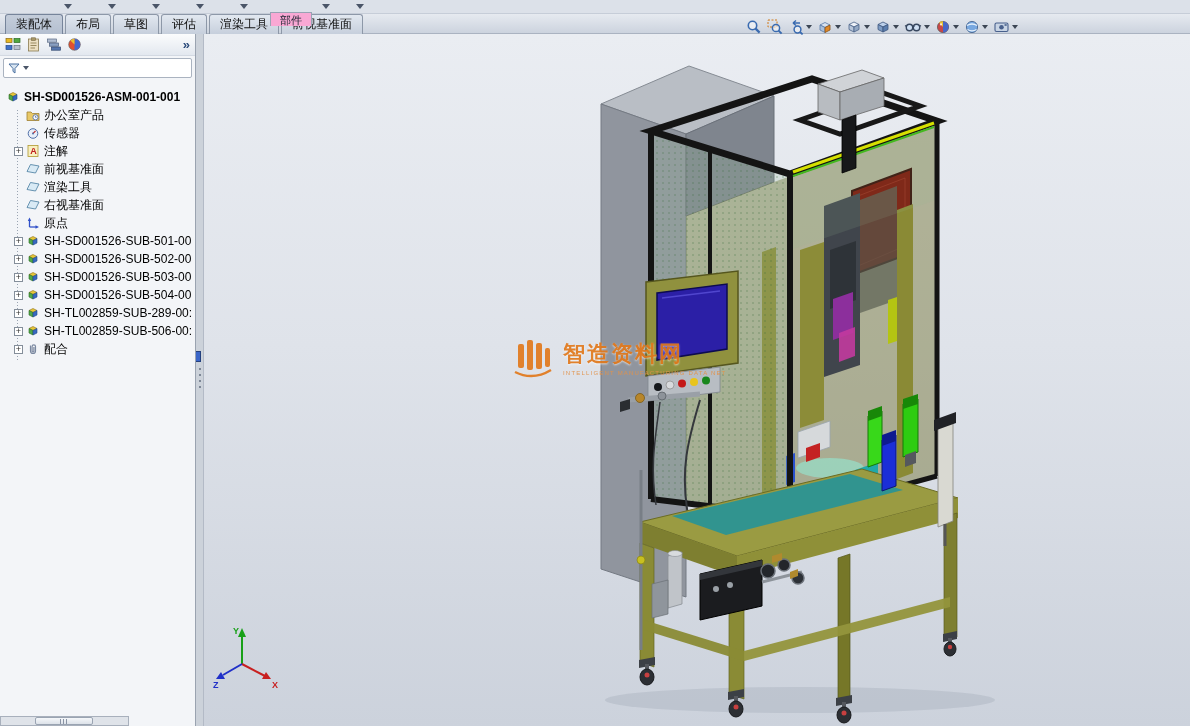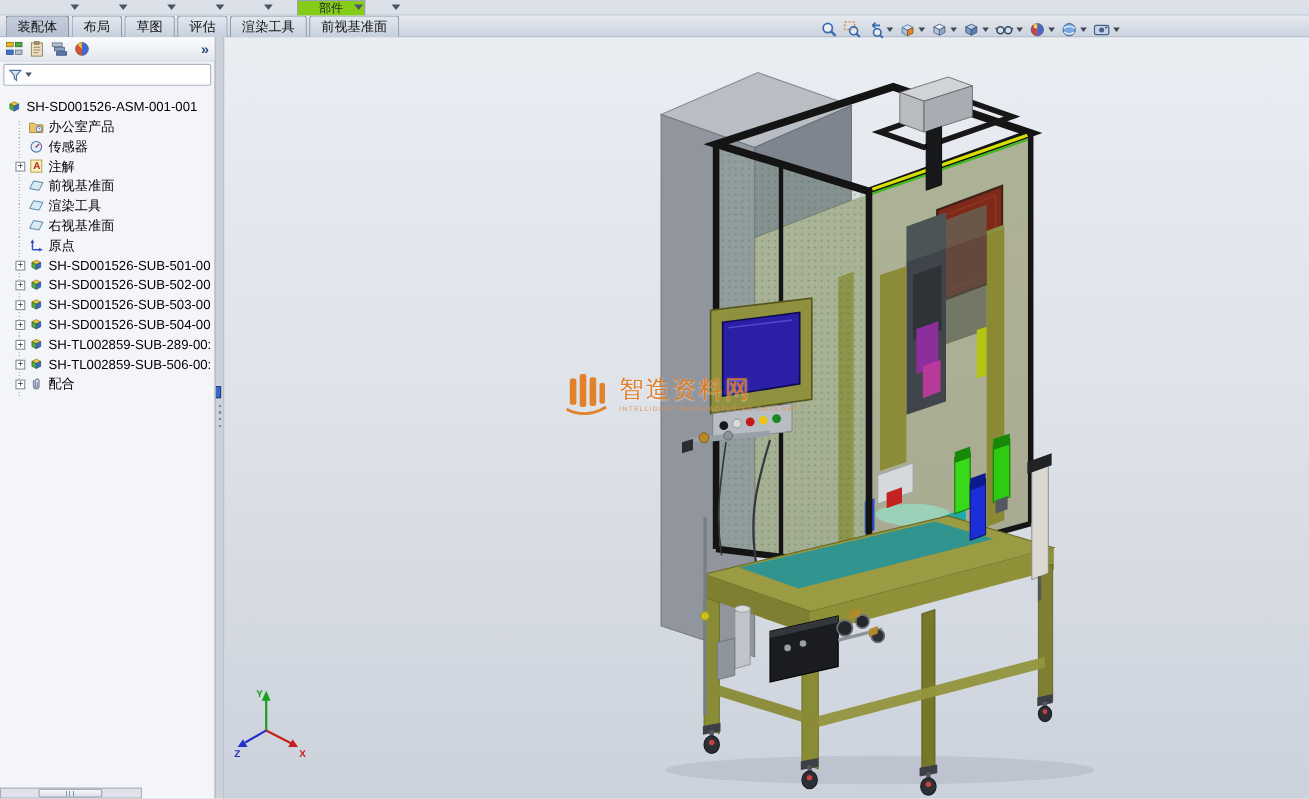--- a/index.html
+++ b/index.html
@@ -2,21 +2,21 @@
 <html><head>
 <meta charset="utf-8">
 <style>
   *{margin:0;padding:0;box-sizing:border-box}
   html,body{width:1190px;height:726px;overflow:hidden}
   body{font-family:"Liberation Sans","DejaVu Sans",sans-serif;background:#dfe3ea;position:relative;font-size:12px;color:#111}
 
   
   .toprow1{height:14px;background:#dce1e9;border-bottom:1px solid #c6cdd8;position:relative}
   .mini-caret{position:absolute;top:4px;width:0;height:0;border-left:4px solid transparent;border-right:4px solid transparent;border-top:5px solid #4a5568}
-  .cutlabel{position:absolute;left:270px;top:0;font-size:11px;color:#1a2430;background:#84cc16;border:1px solid #98a3b4;border-bottom:none;padding:0 19px;height:14px;line-height:15px;cursor:pointer}
+  .cutlabel{position:absolute;left:270px;top:12px;font-size:11px;color:#1a2430;background:#f9a8d4;border:1px solid #98a3b4;border-bottom:none;padding:0 9px;height:14px;line-height:15px;cursor:pointer}
   .tabsrow{height:20px;background:linear-gradient(#e6eaf0,#ccd3de);display:flex;align-items:center;gap:2px;padding:0 0 0 5px;border-bottom:1px solid #aab3c1}
   .tab{font-size:12px;line-height:14px;padding:2px 10px 3px;border:1px solid #8d98a8;border-bottom:none;border-radius:3px 3px 0 0;background:linear-gradient(#e2e8f0,#c6cfdc);cursor:pointer;white-space:nowrap}
   .tab.active{background:linear-gradient(#c4cdda,#b4bfd0);border-color:#76849a}
 
   
   .hud{position:absolute;left:745px;top:19px;display:flex;align-items:center;gap:3px;z-index:30}
   .hud-btn{display:flex;align-items:center;gap:1px;padding:0 1px;cursor:pointer;border-radius:2px}
   .hud-btn svg{display:block}
   .hud-caret{width:0;height:0;border-left:3.5px solid transparent;border-right:3.5px solid transparent;border-top:4px solid #3c4654;margin-left:1px}
 
@@ -31,33 +31,33 @@
   .filter-space{flex:1;height:14px;cursor:text}
   .tree{flex:1;padding:8px 0 0 4px;position:relative;overflow:hidden}
   .guide{position:absolute;left:17px;top:30px;height:252px;width:1px;background:repeating-linear-gradient(#9aa4b2 0 1px,transparent 1px 3px)}
   .trow{height:18px;display:flex;align-items:center;white-space:nowrap;cursor:pointer}
   .trow .exp{width:9px;height:9px;border:1px solid #848e9a;background:#fff;margin:0 3px 0 0;position:relative;flex:none}
   .trow .exp::before{content:"+";position:absolute;left:0;top:-3px;width:7px;font-size:9px;line-height:13px;text-align:center;color:#333}
   .trow .noexp{width:12px;flex:none}
   .trow .ic{width:14px;height:14px;margin-right:4px;flex:none}
   .trow .lbl{font-size:12px;color:#000}
   .child{padding-left:10px}
-  .root-row{padding-left:2px;font-weight:normal}
+  .root-row{padding-left:2px;font-weight:bold}
 
   
   .splitter{width:8px;background:#ccd2da;border-right:1px solid #b3bac6;position:relative;cursor:col-resize}
   .split-handle{position:absolute;left:-6px;top:317px;width:11px;height:11px;background:#3a66c8;border:1px solid #23407e;cursor:pointer}
   .split-grip{position:absolute;left:3px;top:334px;width:2px;height:24px;background:repeating-linear-gradient(#7d8796 0 2px,transparent 2px 6px)}
 
   
   .viewport{flex:1;position:relative;background:linear-gradient(180deg,#eaedf2 0%,#dfe3ea 45%,#ccd2dc 100%);overflow:hidden}
   .machine{position:absolute;left:0;top:0;width:986px;height:692px}
 
   .watermark{position:absolute;left:306px;top:300px;display:flex;align-items:center;gap:7px;opacity:.92;pointer-events:none}
-  .wm-title{font-size:22px;font-weight:normal;color:#e2791c;letter-spacing:2px;text-shadow:0 1px 2px rgba(255,255,255,.7)}
+  .wm-title{font-size:22px;font-weight:bold;color:#e2791c;letter-spacing:2px;text-shadow:0 1px 2px rgba(255,255,255,.7)}
   .wm-sub{font-size:6px;color:#e2924a;letter-spacing:1.2px;margin-top:1px}
 
   .triad{position:absolute;left:8px;bottom:34px}
   .triad text{font-size:9px;font-weight:bold}
 
   
   .hscroll{position:absolute;left:0;bottom:0;width:129px;height:10px;background:#dfe3e9;border:1px solid #a8b0bc;z-index:20}
   .hthumb{position:absolute;left:34px;top:0;width:58px;height:8px;background:linear-gradient(#f5f7fa,#dde2e9);border:1px solid #9aa4b2;border-radius:2px}
   .hgrip{position:absolute;left:24px;top:1px;width:9px;height:5px;background:repeating-linear-gradient(90deg,#8a94a4 0 1px,transparent 1px 3px)}
 </style>

